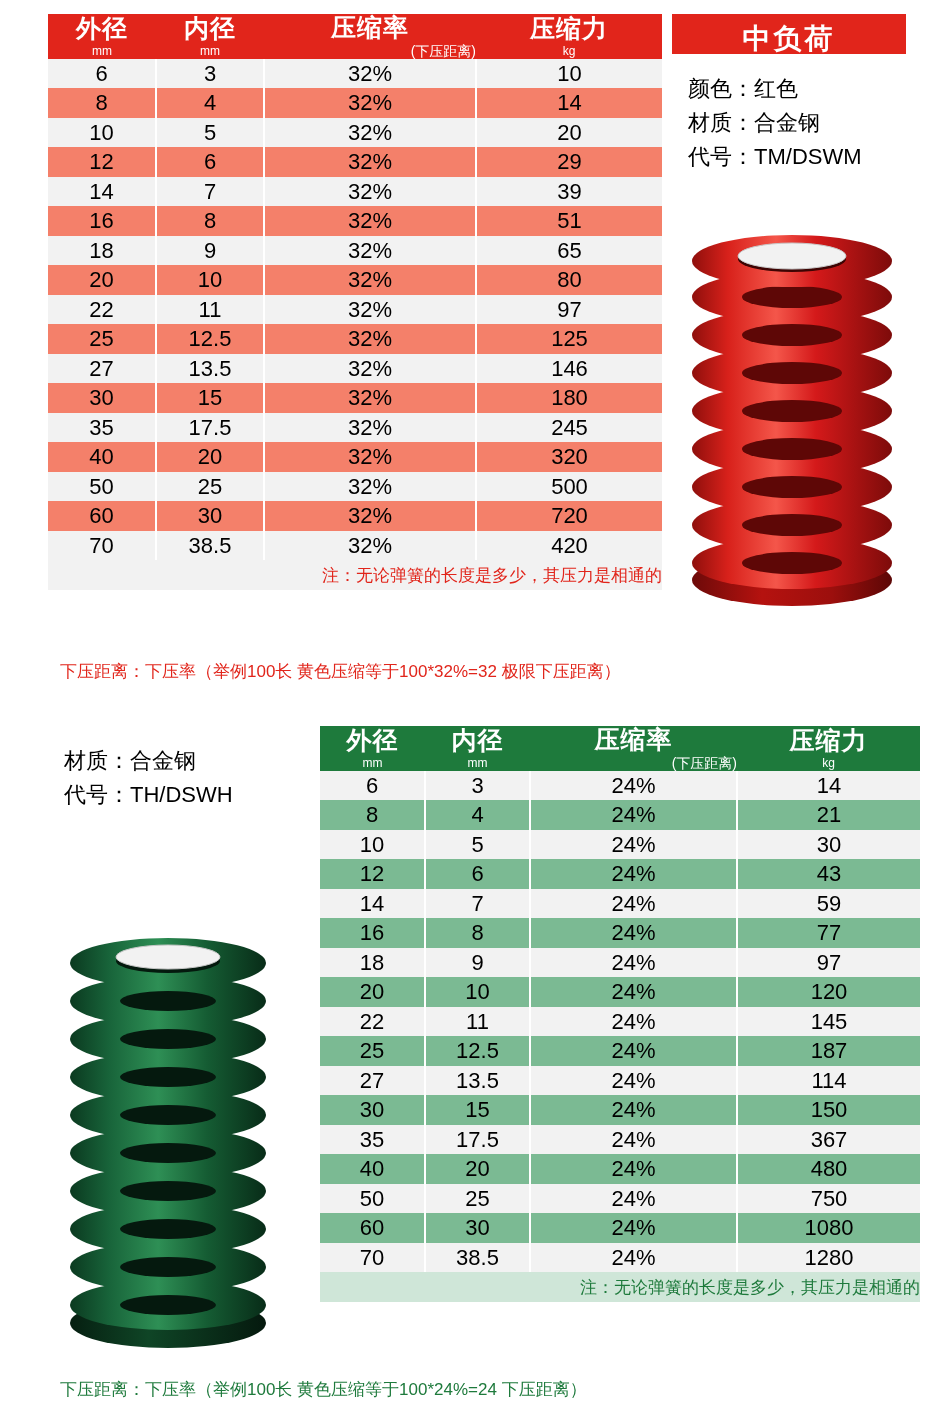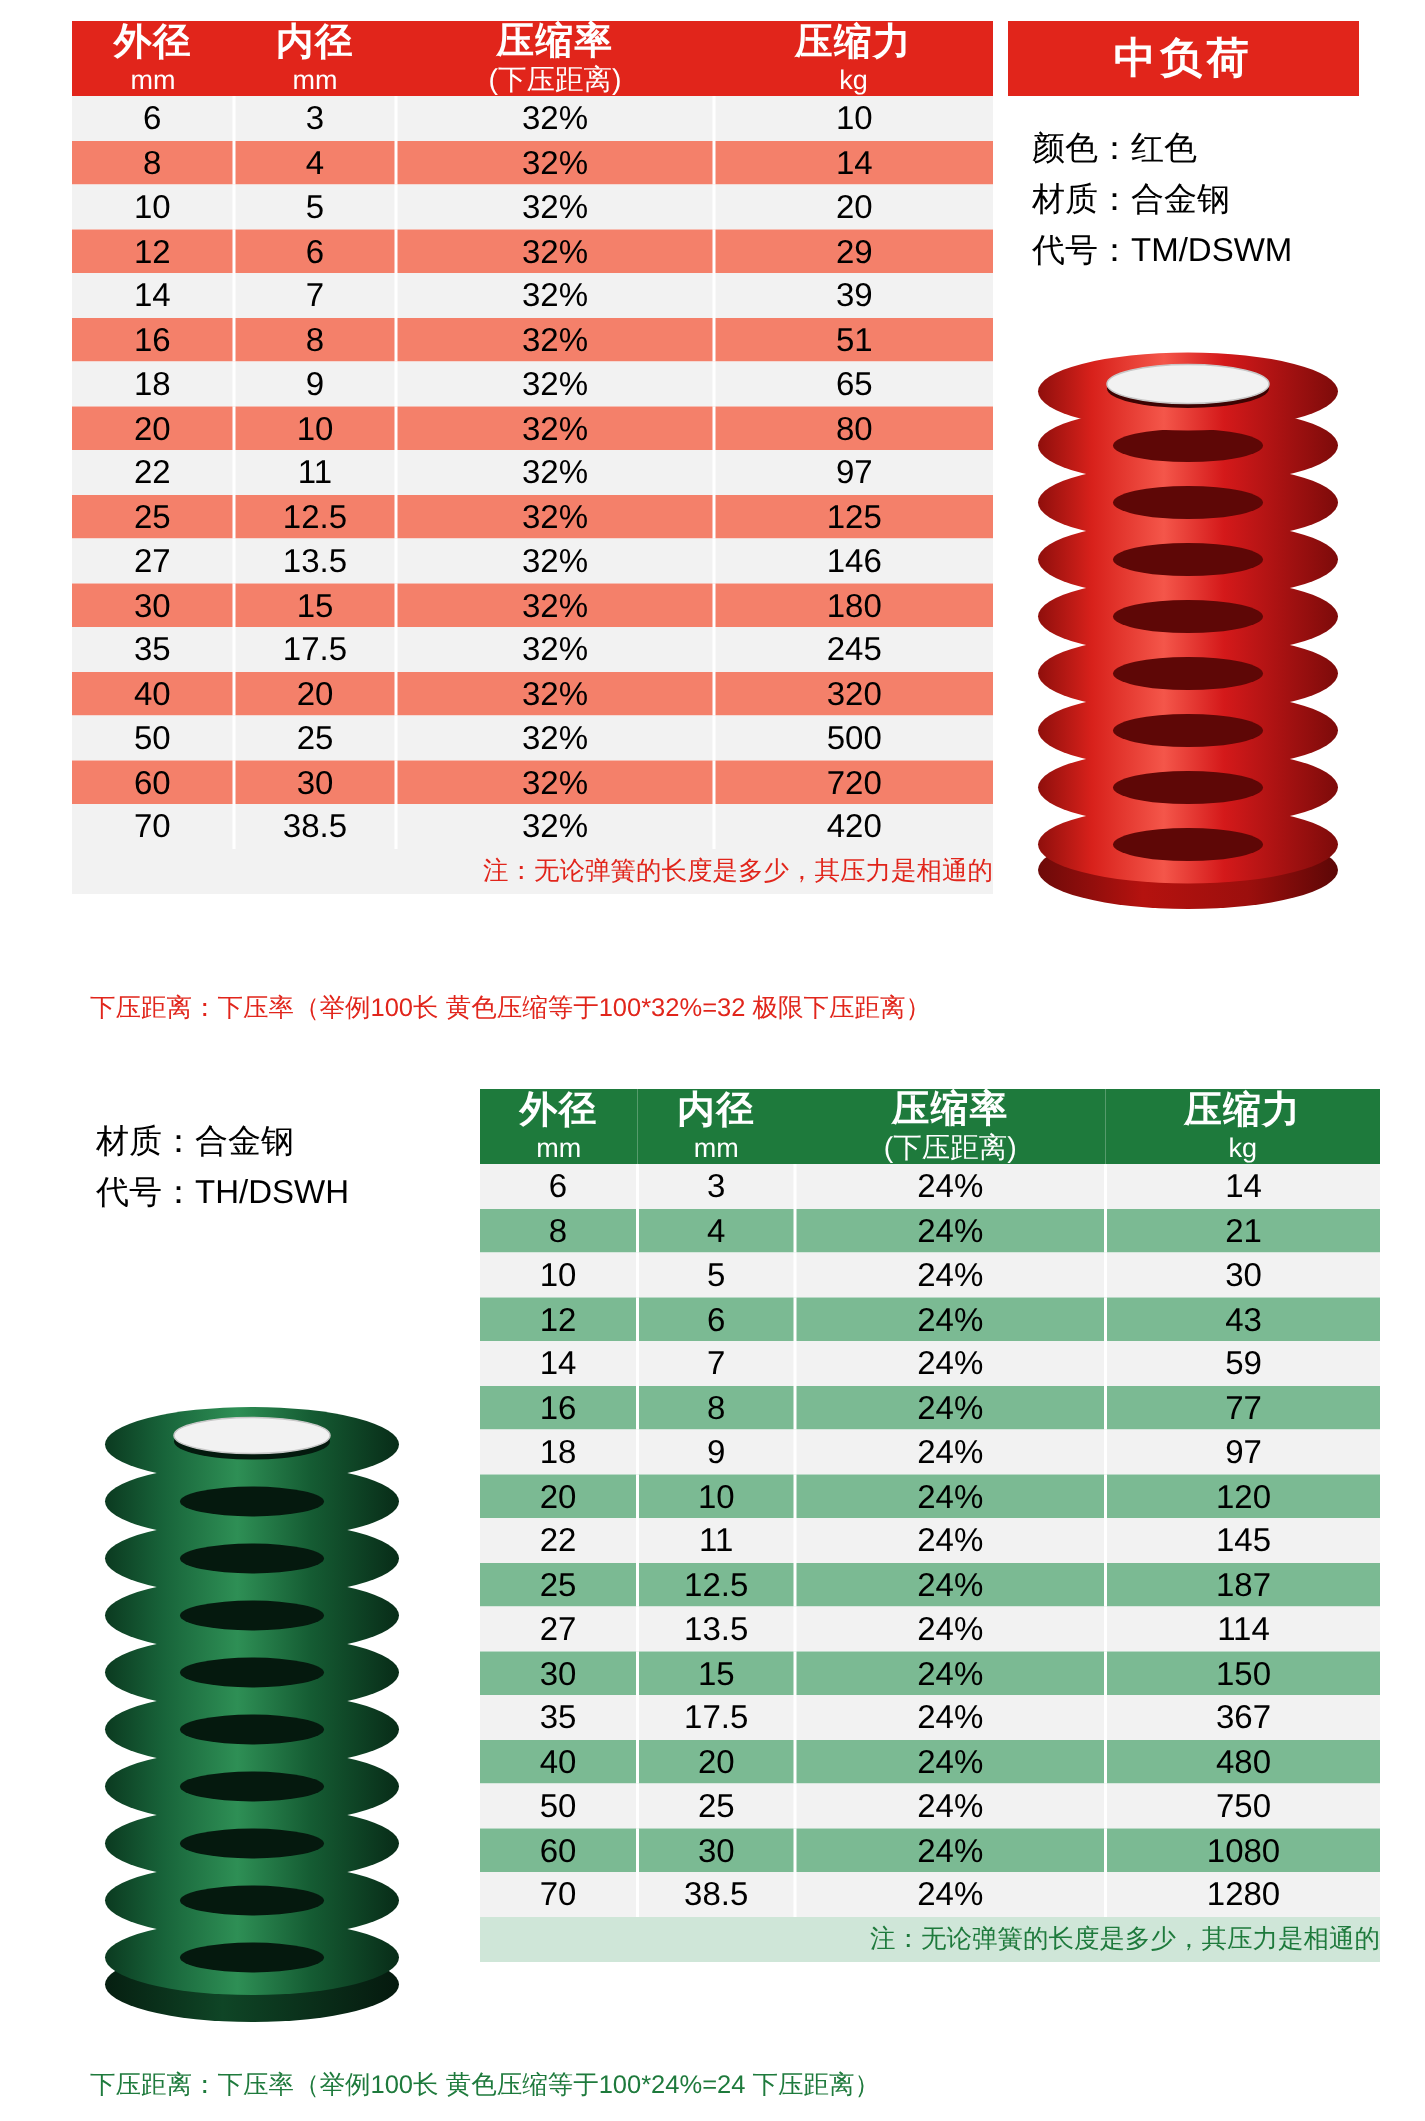--- a/index.html
+++ b/index.html
@@ -37,25 +37,25 @@
     border-right: 2px solid #ffffff;
   }
   .head-cell:last-child { border-right: none; }
   .head-main {
     font-size: 25px;
     font-weight: bold;
     display: block;
     letter-spacing: 1px;
   }
   .head-sub {
-    font-size: 18px;
+    font-size: 12px;
     display: block;
     margin-top: 2px;
   }
-  .head-sub.small { font-size: 19px; }
+  .head-sub.small { font-size: 14px; text-align: right; }
 
   .data-row td {
     height: 29.5px;
     font-size: 22px;
     border-right: 2px solid #ffffff;
   }
   .data-row td:last-child { border-right: none; }
 
   .note-row td {
     height: 30px;
@@ -96,21 +96,21 @@
     position: absolute;
     left: 672px;
     top: 14px;
     width: 234px;
   }
   .info-title {
     color: #ffffff;
     font-size: 28px;
     font-weight: bold;
     text-align: center;
-    height: 50px;
+    height: 40px;
     line-height: 50px;
     letter-spacing: 3px;
   }
   .info-title.red { background: #e1251b; }
   .info-title.green { background: #1e7a3c; }
   .info-lines {
     margin-top: 18px;
     padding-left: 16px;
     font-size: 22px;
     line-height: 34px;

